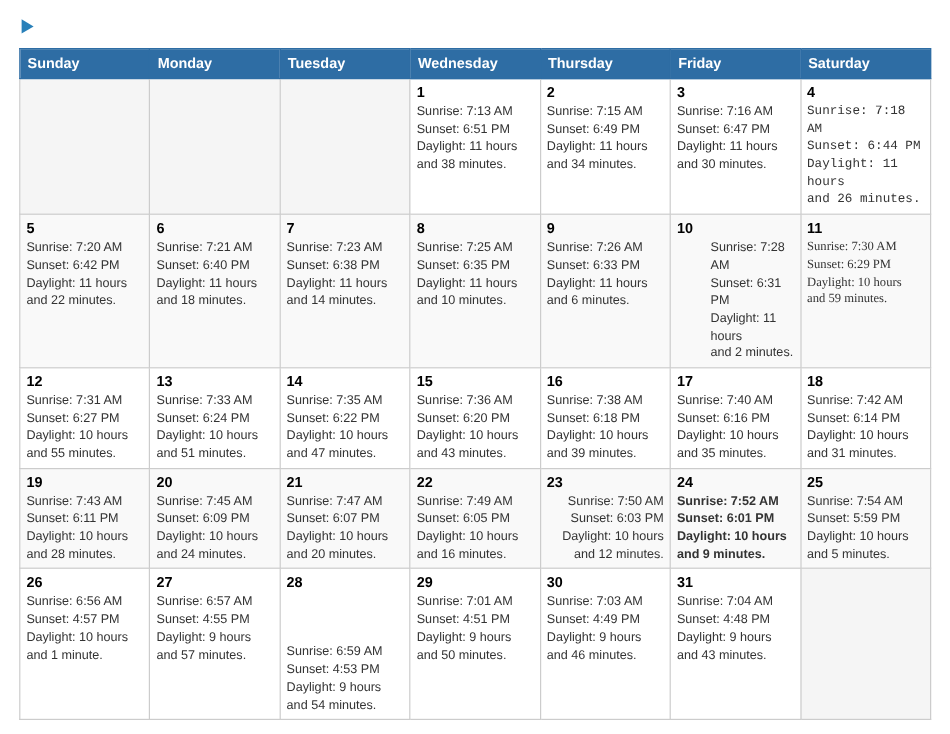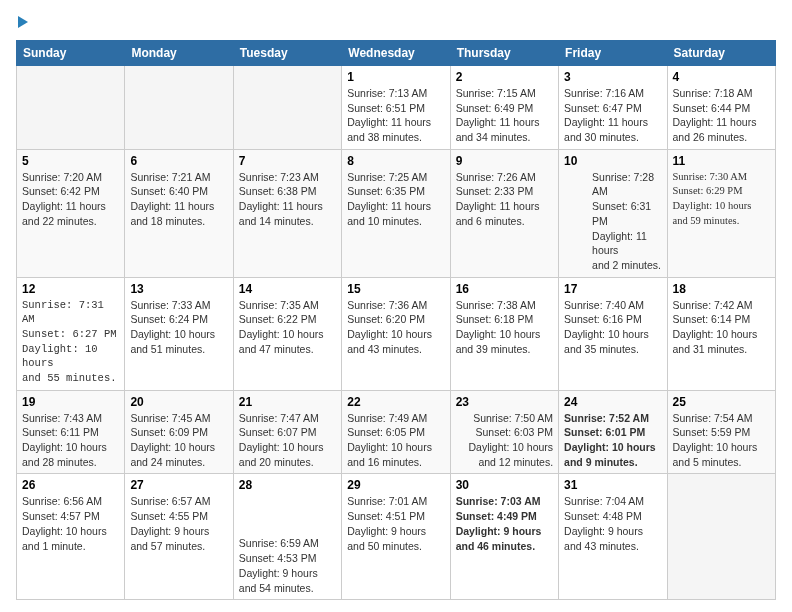--- a/index.html
+++ b/index.html
@@ -144,21 +144,21 @@
         </td>
         <td>
           <span class="day-number">3</span>
           <div class="day-info" style="white-space: pre-line;">Sunrise: 7:16 AM
 Sunset: 6:47 PM
 Daylight: 11 hours
 and 30 minutes.</div>
         </td>
         <td>
           <span class="day-number">4</span>
-          <div class="day-info" style="white-space: pre-line;">Sunrise: 7:18 AM
+          <div class="day-info" style="white-space: pre-line; font-family: Liberation Mono, monospace;">Sunrise: 7:18 AM
 Sunset: 6:44 PM
 Daylight: 11 hours
 and 26 minutes.</div>
         </td>
       </tr>
       <tr class="row-alt">
         <td>
           <span class="day-number">5</span>
           <div class="day-info" style="white-space: pre-line;">Sunrise: 7:20 AM
 Sunset: 6:42 PM
@@ -182,21 +182,21 @@
         <td>
           <span class="day-number">8</span>
           <div class="day-info" style="white-space: pre-line;">Sunrise: 7:25 AM
 Sunset: 6:35 PM
 Daylight: 11 hours
 and 10 minutes.</div>
         </td>
         <td>
           <span class="day-number">9</span>
           <div class="day-info" style="white-space: pre-line;">Sunrise: 7:26 AM
-Sunset: 2:33 PM
+Sunset: 6:33 PM
 Daylight: 11 hours
 and 6 minutes.</div>
         </td>
         <td>
           <span class="day-number">10</span>
           <div class="day-info" style="white-space: pre-line; margin-left: 28px;">Sunrise: 7:28 AM
 Sunset: 6:31 PM
 Daylight: 11 hours
 and 2 minutes.</div>
         </td>
@@ -204,21 +204,21 @@
           <span class="day-number">11</span>
           <div class="day-info" style="white-space: pre-line; font-family: Liberation Serif, serif;">Sunrise: 7:30 AM
 Sunset: 6:29 PM
 Daylight: 10 hours
 and 59 minutes.</div>
         </td>
       </tr>
       <tr>
         <td>
           <span class="day-number">12</span>
-          <div class="day-info" style="white-space: pre-line; font-family: Liberation Mono, monospace;">Sunrise: 7:31 AM
+          <div class="day-info" style="white-space: pre-line;">Sunrise: 7:31 AM
 Sunset: 6:27 PM
 Daylight: 10 hours
 and 55 minutes.</div>
         </td>
         <td>
           <span class="day-number">13</span>
           <div class="day-info" style="white-space: pre-line;">Sunrise: 7:33 AM
 Sunset: 6:24 PM
 Daylight: 10 hours
 and 51 minutes.</div>
@@ -334,21 +334,21 @@
         </td>
         <td>
           <span class="day-number">29</span>
           <div class="day-info" style="white-space: pre-line;">Sunrise: 7:01 AM
 Sunset: 4:51 PM
 Daylight: 9 hours
 and 50 minutes.</div>
         </td>
         <td>
           <span class="day-number">30</span>
-          <div class="day-info" style="white-space: pre-line; font-weight: bold;">Sunrise: 7:03 AM
+          <div class="day-info" style="white-space: pre-line;">Sunrise: 7:03 AM
 Sunset: 4:49 PM
 Daylight: 9 hours
 and 46 minutes.</div>
         </td>
         <td>
           <span class="day-number">31</span>
           <div class="day-info" style="white-space: pre-line;">Sunrise: 7:04 AM
 Sunset: 4:48 PM
 Daylight: 9 hours
 and 43 minutes.</div>

